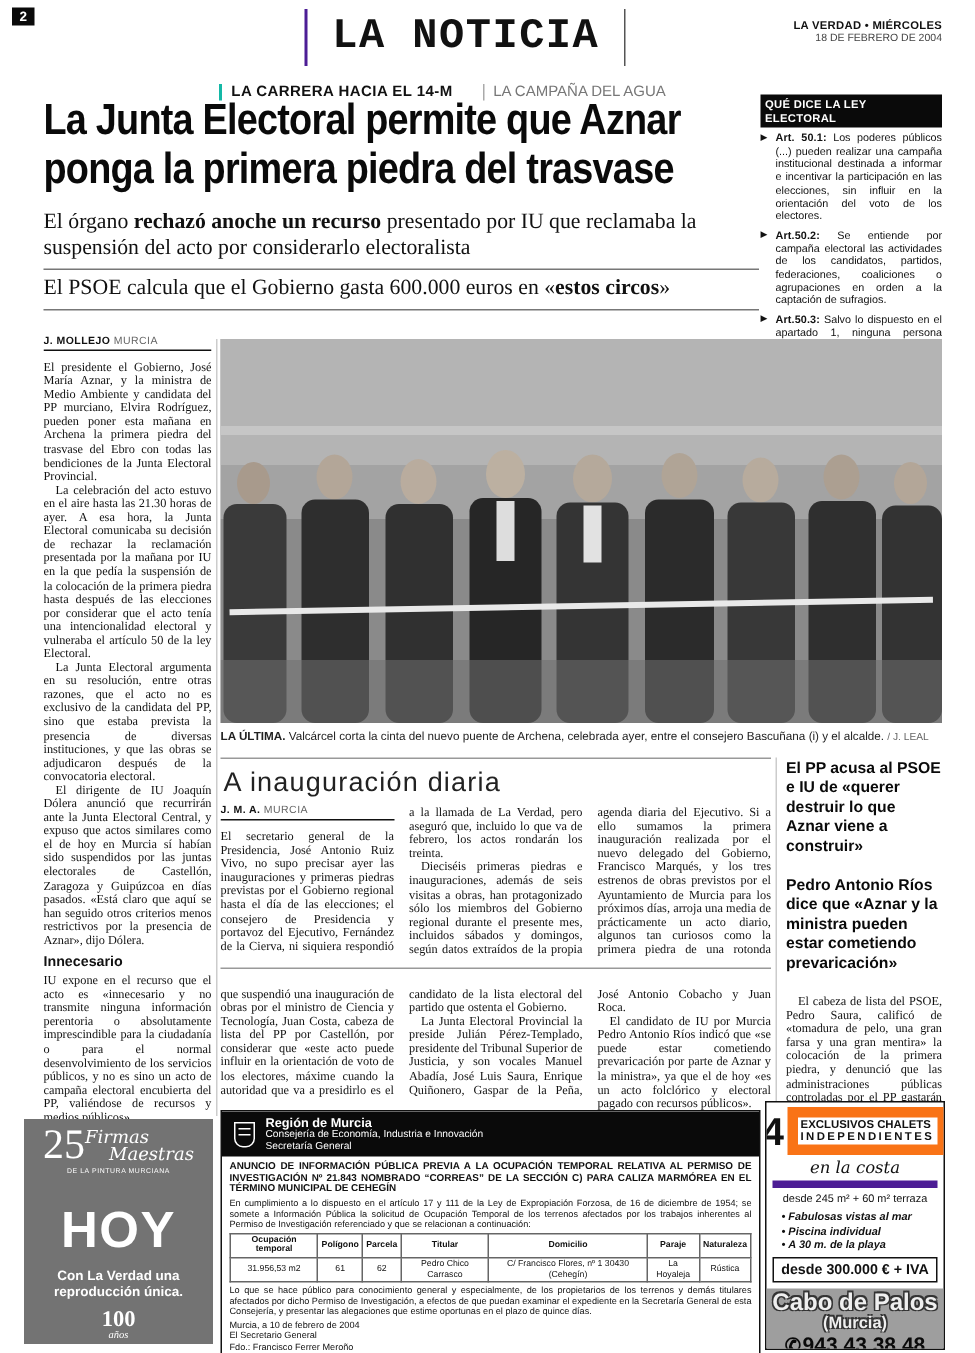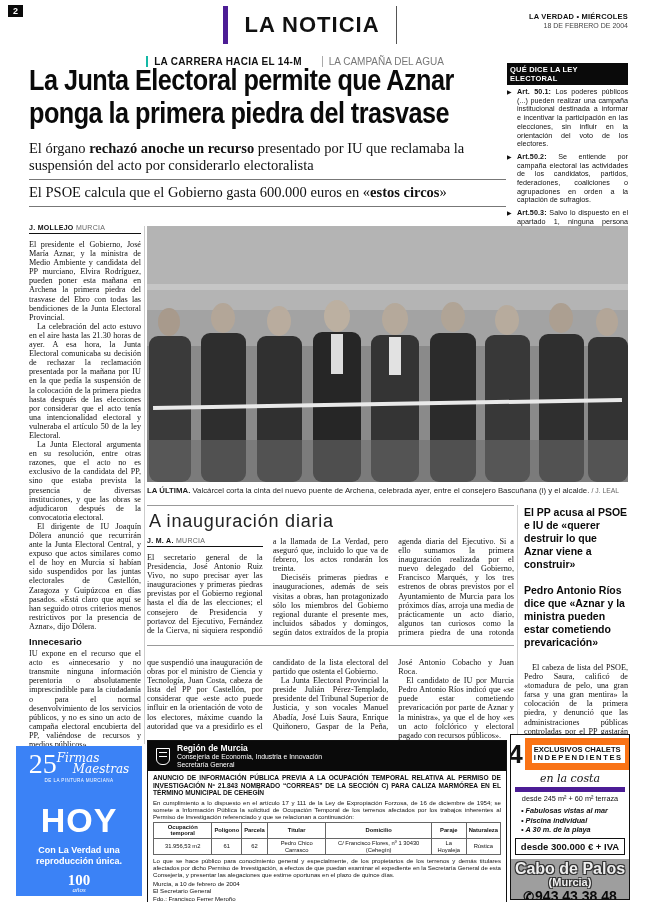--- a/index.html
+++ b/index.html
@@ -3,23 +3,23 @@
 <meta charset="utf-8">
 <style>
   html,body{margin:0;padding:0;background:#d9d9d9;}
   .page{position:relative;width:650px;height:902px;background:#fff;margin:0 auto;
         font-family:"Liberation Serif",serif;color:#111;overflow:hidden;}
 
   
   .page-num{position:absolute;left:8px;top:5px;min-width:13px;height:12px;background:#0a0a0a;color:#fff;
             font:bold 9px/12px "Liberation Sans",sans-serif;text-align:center;padding:0 1px;}
   .masthead-wrap{position:absolute;left:0;right:30px;top:6px;text-align:center;}
-  .masthead{display:inline-block;margin:0;font-family:Liberation Sans, sans-serif;font-weight:bold;
-            font-size:22px;line-height:38px;letter-spacing:1px;padding:0 16px;
-            border-left:5px solid #4c1d95;border-right:1px solid #555;}
+  .masthead{display:inline-block;margin:0;font-family:Liberation Mono, monospace;font-weight:bold;
+            font-size:28px;line-height:38px;letter-spacing:1px;padding:0 16px;
+            border-left:2px solid #4c1d95;border-right:1px solid #555;}
   .edition{position:absolute;right:22px;top:12px;text-align:right;font-family:"Liberation Sans",sans-serif;}
   .edition .l1{font-weight:bold;font-size:7.5px;letter-spacing:.2px;}
   .edition .l2{font-size:7px;color:#444;margin-top:1px;}
   .kicker{position:absolute;left:0;right:60px;top:56px;text-align:center;
           font-family:"Liberation Sans",sans-serif;font-size:10px;}
   .kicker .kbold{font-weight:bold;letter-spacing:.3px;border-left:2px solid #14b8a6;padding-left:6px;}
   .kicker .klight{color:#777;border-left:1px solid #aaa;padding-left:6px;margin-left:20px;}
 
   
   .headline{position:absolute;left:29px;top:64px;width:560px;transform:scaleX(.87);transform-origin:0 0;
@@ -70,21 +70,21 @@
   .contcols{position:absolute;left:147px;top:658px;width:367px;height:82px;overflow:hidden;
             column-count:3;column-gap:10px;}
 
   
   .pqcol{position:absolute;left:524px;top:506px;width:104px;}
   .pq{margin:0 0 13px;font-family:"Liberation Sans",sans-serif;font-weight:bold;
       font-size:10.5px;line-height:13px;color:#0a0a0a;}
   .pqcol .psoe{margin-top:14px;}
 
   
-  .ad-left{position:absolute;left:16px;top:746px;width:126px;height:150px;background:#3b82f6;color:#fff;
+  .ad-left{position:absolute;left:16px;top:746px;width:126px;height:150px;background:#737373;color:#fff;
            text-align:center;overflow:hidden;}
   .a25row{display:flex;justify-content:center;align-items:flex-start;margin-top:5px;}
   .a25{font-size:28px;line-height:26px;font-family:"Liberation Serif",serif;}
   .ascript{text-align:left;font-family:"DejaVu Serif",serif;font-style:italic;font-size:12px;line-height:11px;margin-top:2px;}
   .ascript .s2{display:block;margin-left:16px;}
   .asub{font-family:"Liberation Sans",sans-serif;font-size:4.6px;letter-spacing:.4px;margin-top:1px;}
   .ahoy{font-family:"Liberation Sans",sans-serif;font-weight:900;font-size:34px;line-height:34px;margin-top:20px;letter-spacing:1px;}
   .atext{font-family:"Liberation Sans",sans-serif;font-weight:bold;font-size:9px;line-height:11px;margin:8px 8px 0;}
   .logo100{margin-top:7px;font-family:"Liberation Serif",serif;}
   .logo100 .l1{font-size:15px;font-weight:bold;line-height:13px;}

